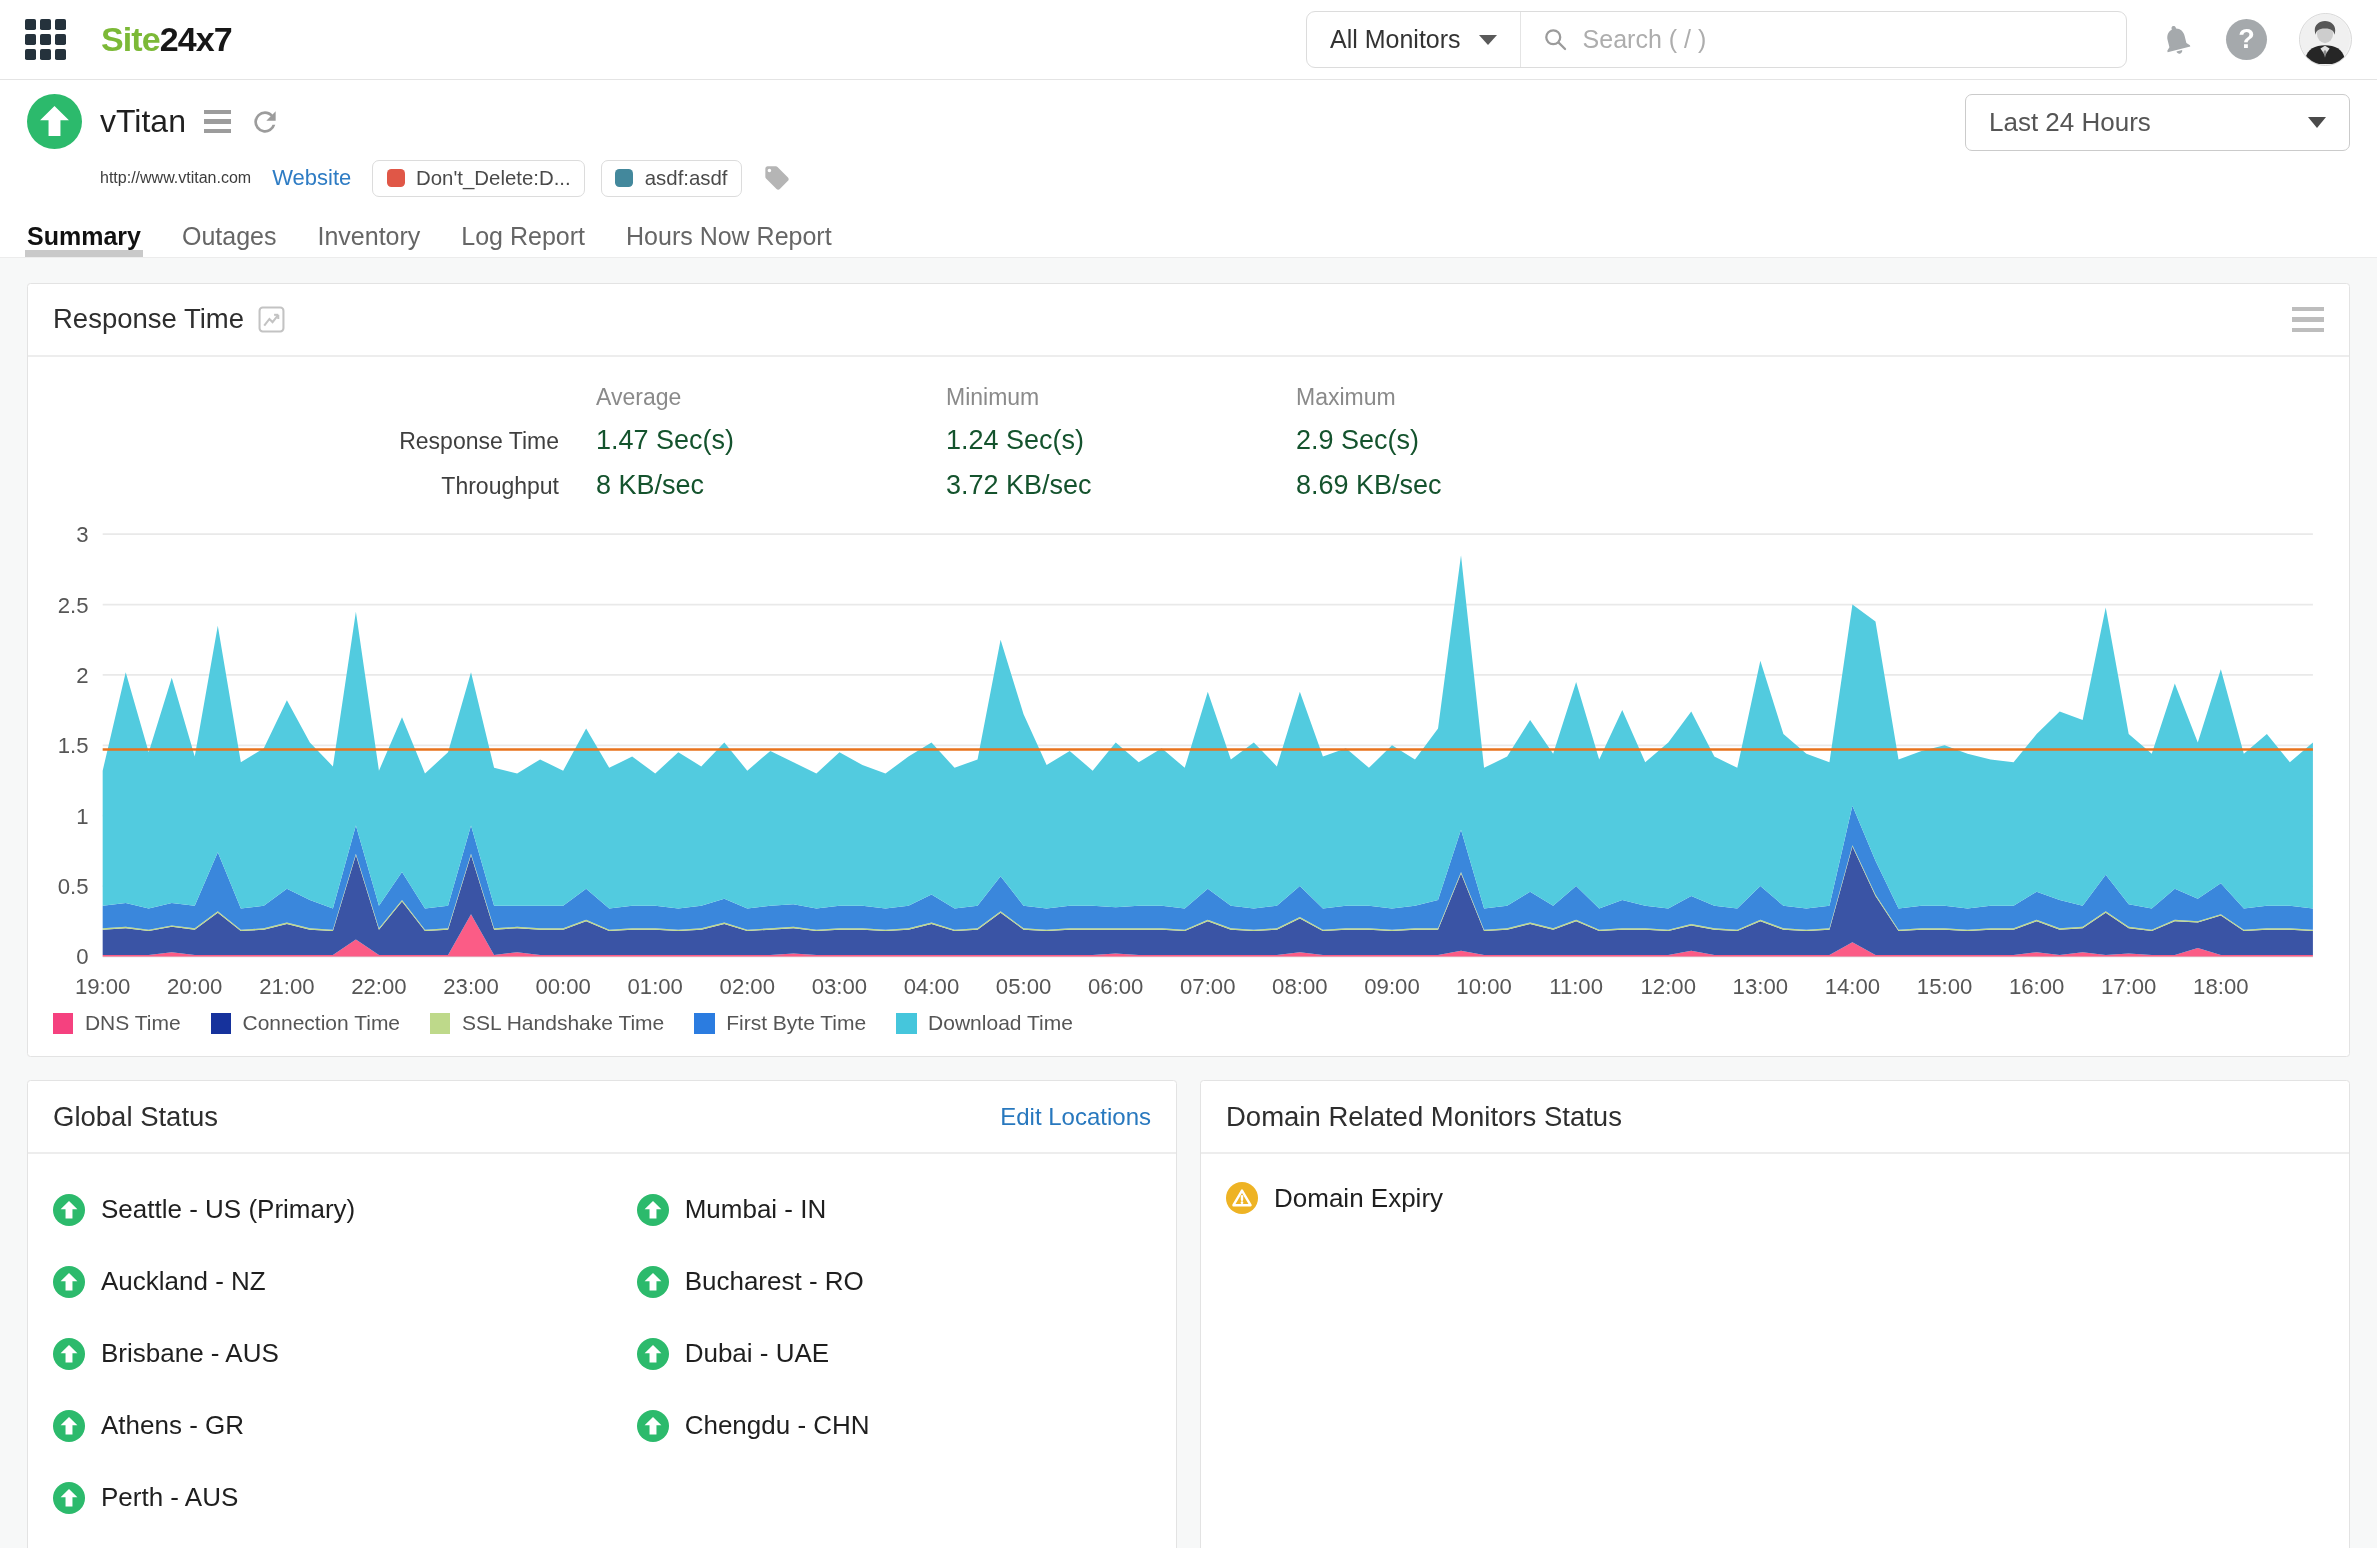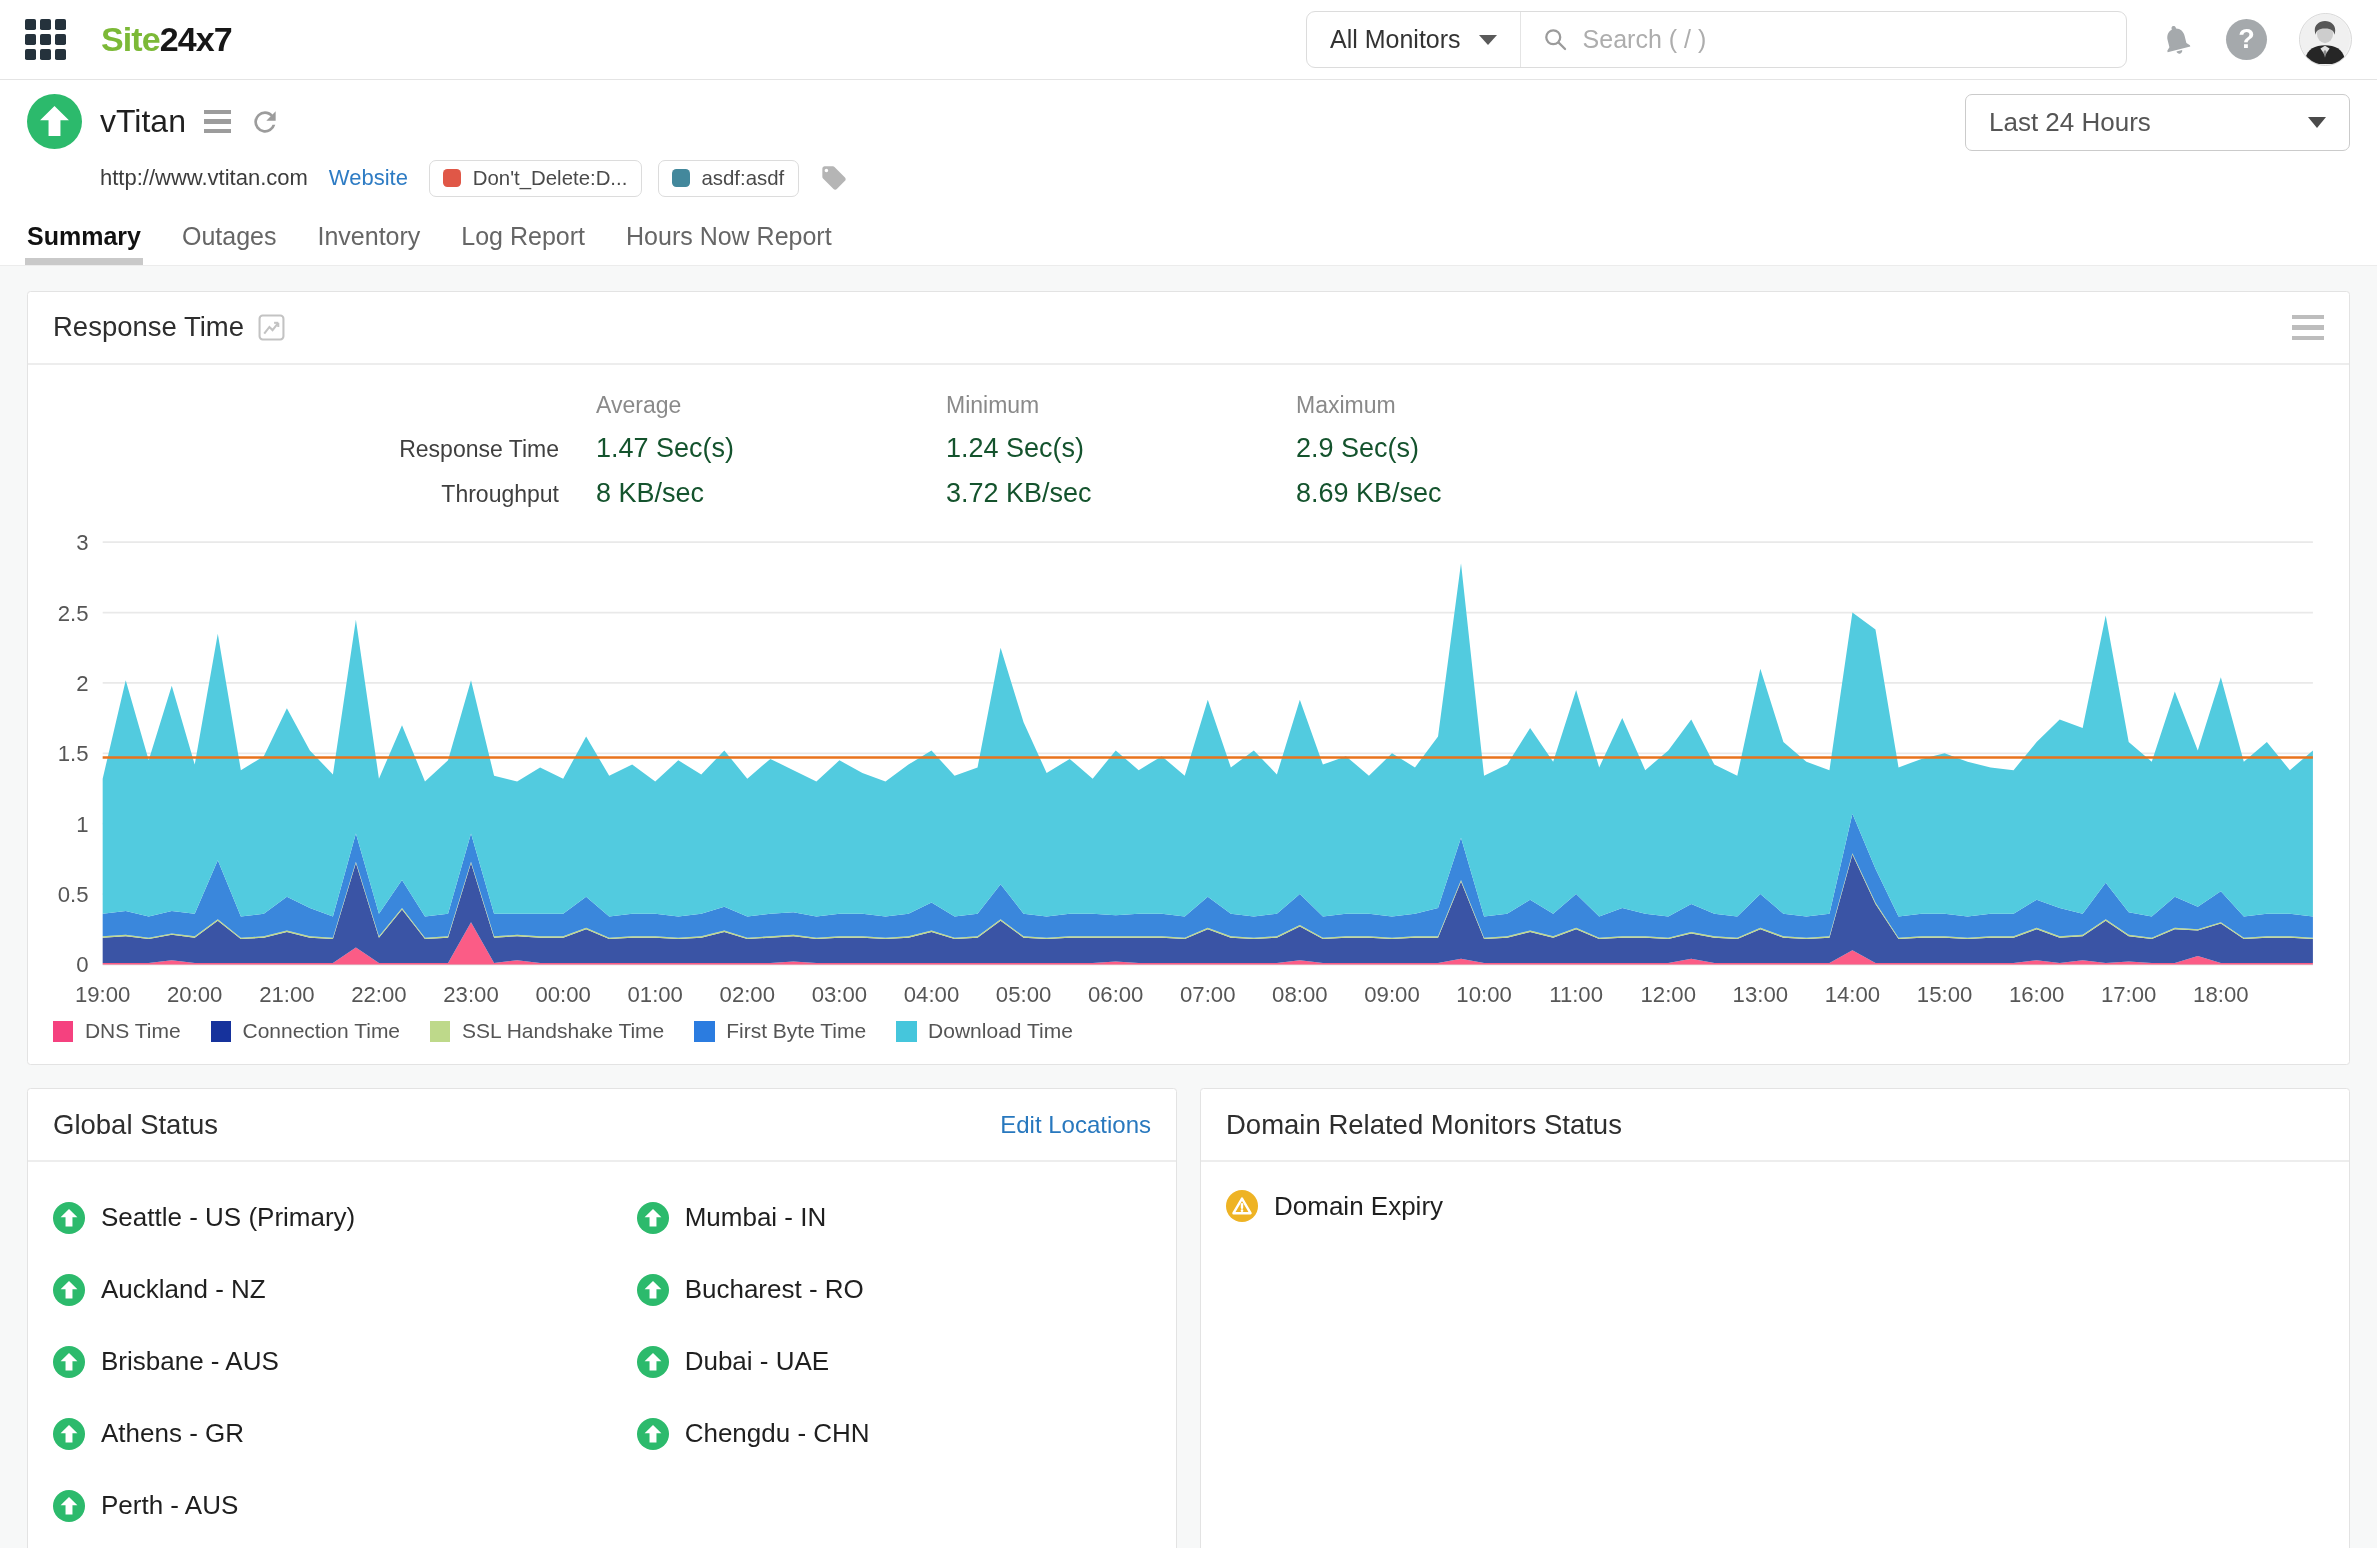--- a/index.html
+++ b/index.html
@@ -34,36 +34,36 @@
 
   
   .monitor-header { background:#fff; padding:14px 27px 0 27px; position:relative; }
   .header-row1 { display:flex; align-items:center; gap:18px; }
   .badge-lg { width:55px; height:55px; flex:0 0 auto; }
   .monitor-title { font-size:32px; color:#1f1f1f; }
   .h-icon { cursor:pointer; display:flex; align-items:center; }
   .menu-lines { width:27px; display:flex; flex-direction:column; gap:5.3px; }
   .menu-lines i { height:4.4px; background:#9c9c9c; display:block; }
   .header-row2 { display:flex; align-items:center; gap:21px; margin:10.6px 0 0 73px; }
-  .url-text { font-size:22px; color:#3c3c3c; }
+  .url-text { font-size:16px; color:#3c3c3c; }
   .website-link { font-size:22px; color:#2e7cc4; cursor:pointer; }
   .chip { display:flex; align-items:center; gap:11.5px; border:1.8px solid #dcdcdc; border-radius:7px;
     padding:6.2px 13.3px; font-size:20.4px; color:#4a4a4a; background:#fff; cursor:pointer; }
   .chip .sw { width:18px; height:18px; border-radius:4.4px; }
   .range-select { position:absolute; right:27px; top:14px; width:385px; height:57px;
     border:1.8px solid #cbcbcb; border-radius:7px; display:flex; align-items:center;
     justify-content:space-between; padding:14px 23px; font-size:26px; color:#555;
     background:#fff; cursor:pointer; }
   .caret-md { width:0; height:0; border-left:9.8px solid transparent; border-right:9.8px solid transparent;
     border-top:11.5px solid #4a4a4a; }
 
   
   .tabs { background:#fff; display:flex; gap:41px; padding:25px 27px 0 27px;
     border-bottom:1.8px solid #ececec; }
-  .tab { font-size:25px; color:#666; padding-bottom:14px; position:relative; cursor:pointer; white-space:nowrap; }
+  .tab { font-size:25px; color:#666; padding-bottom:6px; position:relative; cursor:pointer; white-space:nowrap; }
   .tab.active { color:#111; font-weight:bold; }
   .tab.active::after { content:""; position:absolute; left:-1.8px; right:-1.8px; bottom:0;
     height:7px; background:#c9c9c9; }
 
   
   .card { background:#fff; border:1.8px solid #e3e3e3; border-radius:3.5px; }
   #response-card { margin:25px 27px 0 27px; }
   .card-head { display:flex; align-items:center; padding:19.5px 25px; }
   .card-title { font-size:27.5px; color:#2e2e2e; }
   .trend-icon { margin-left:14px; display:flex; }

